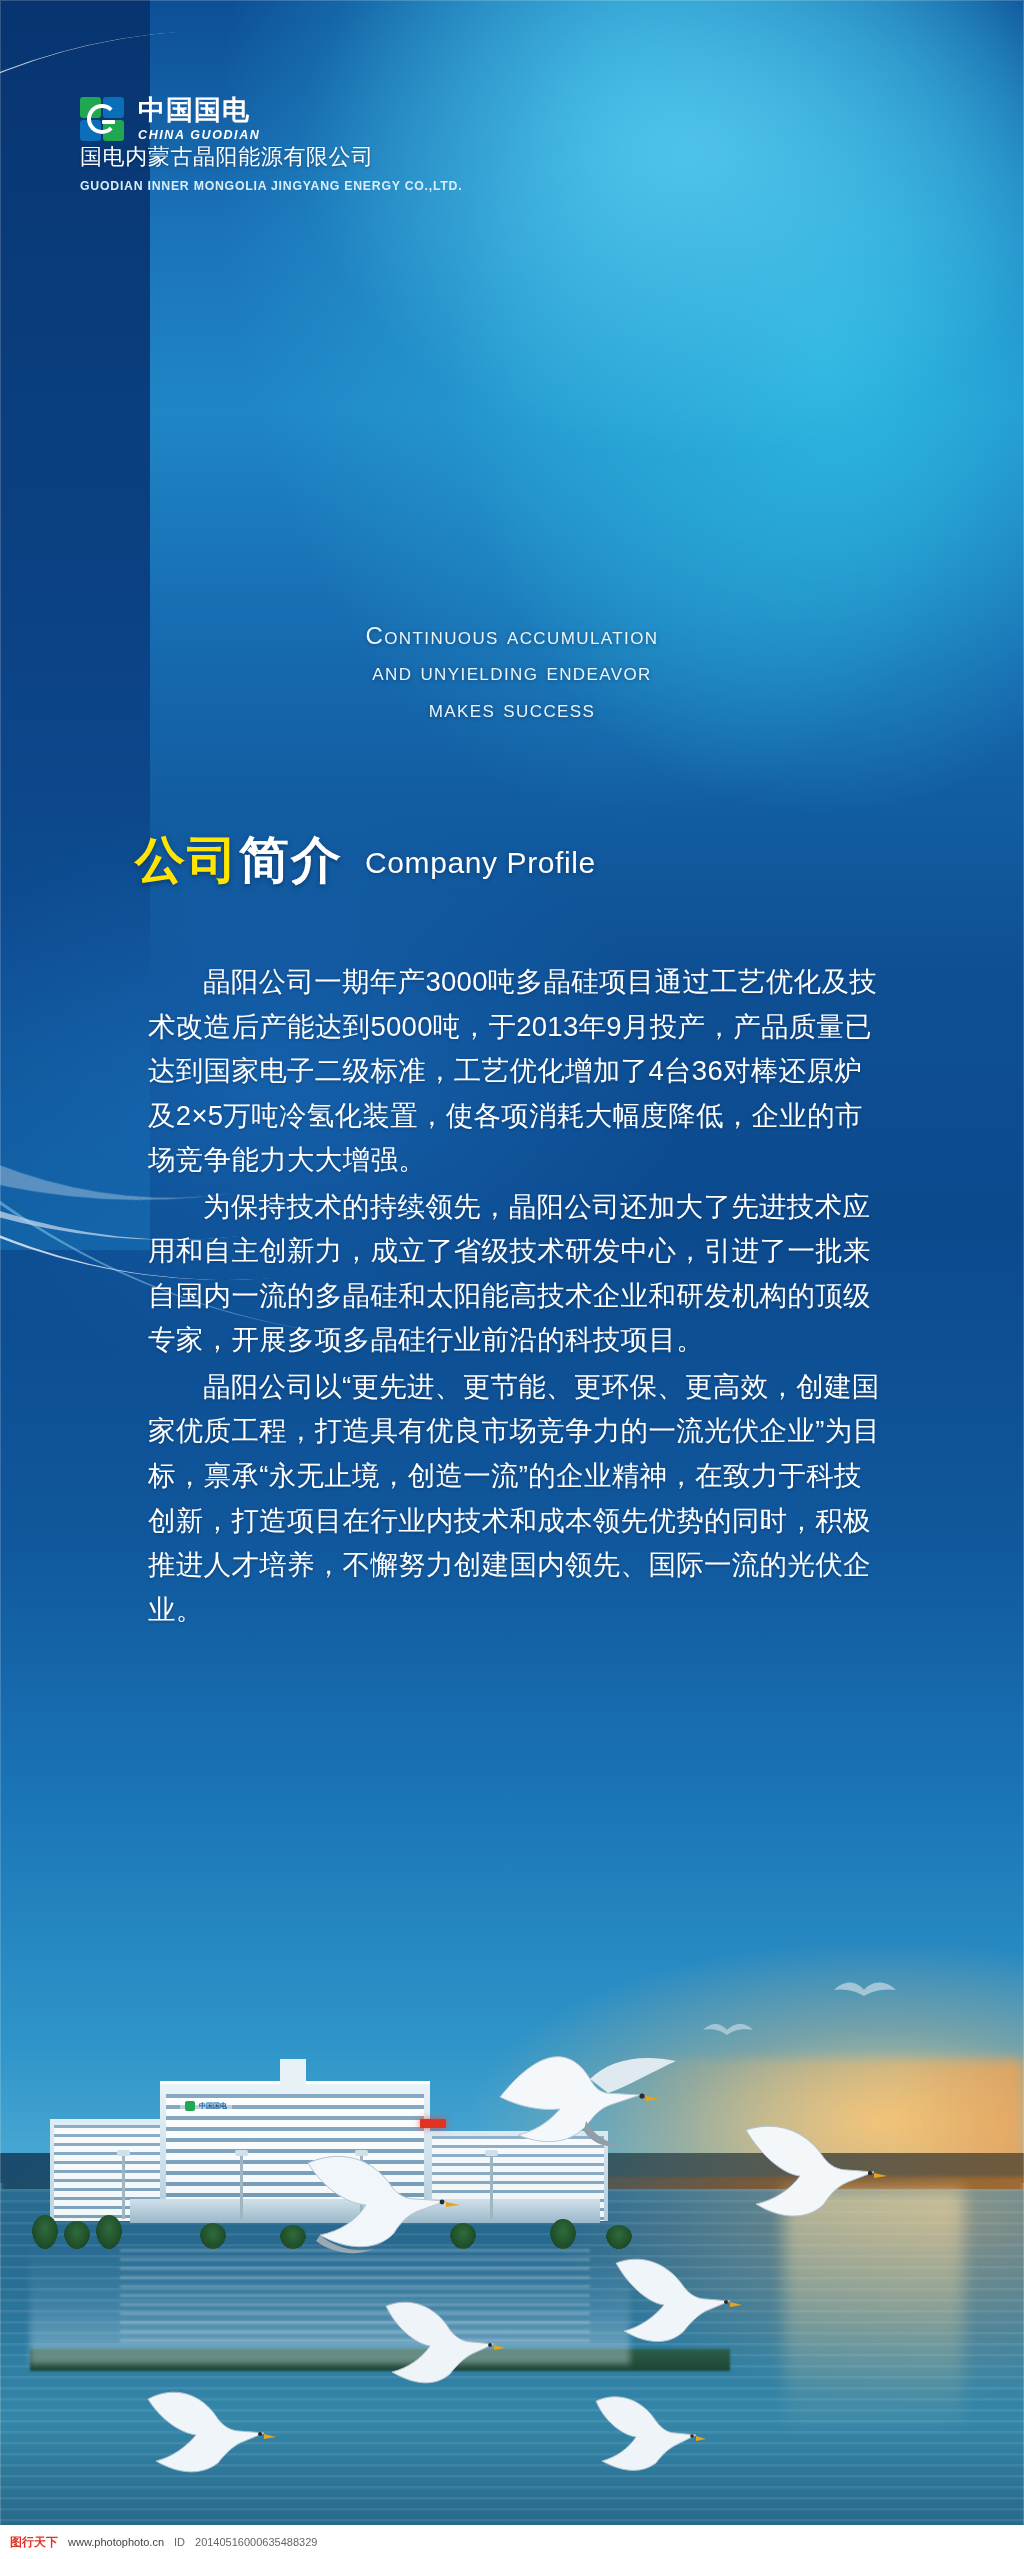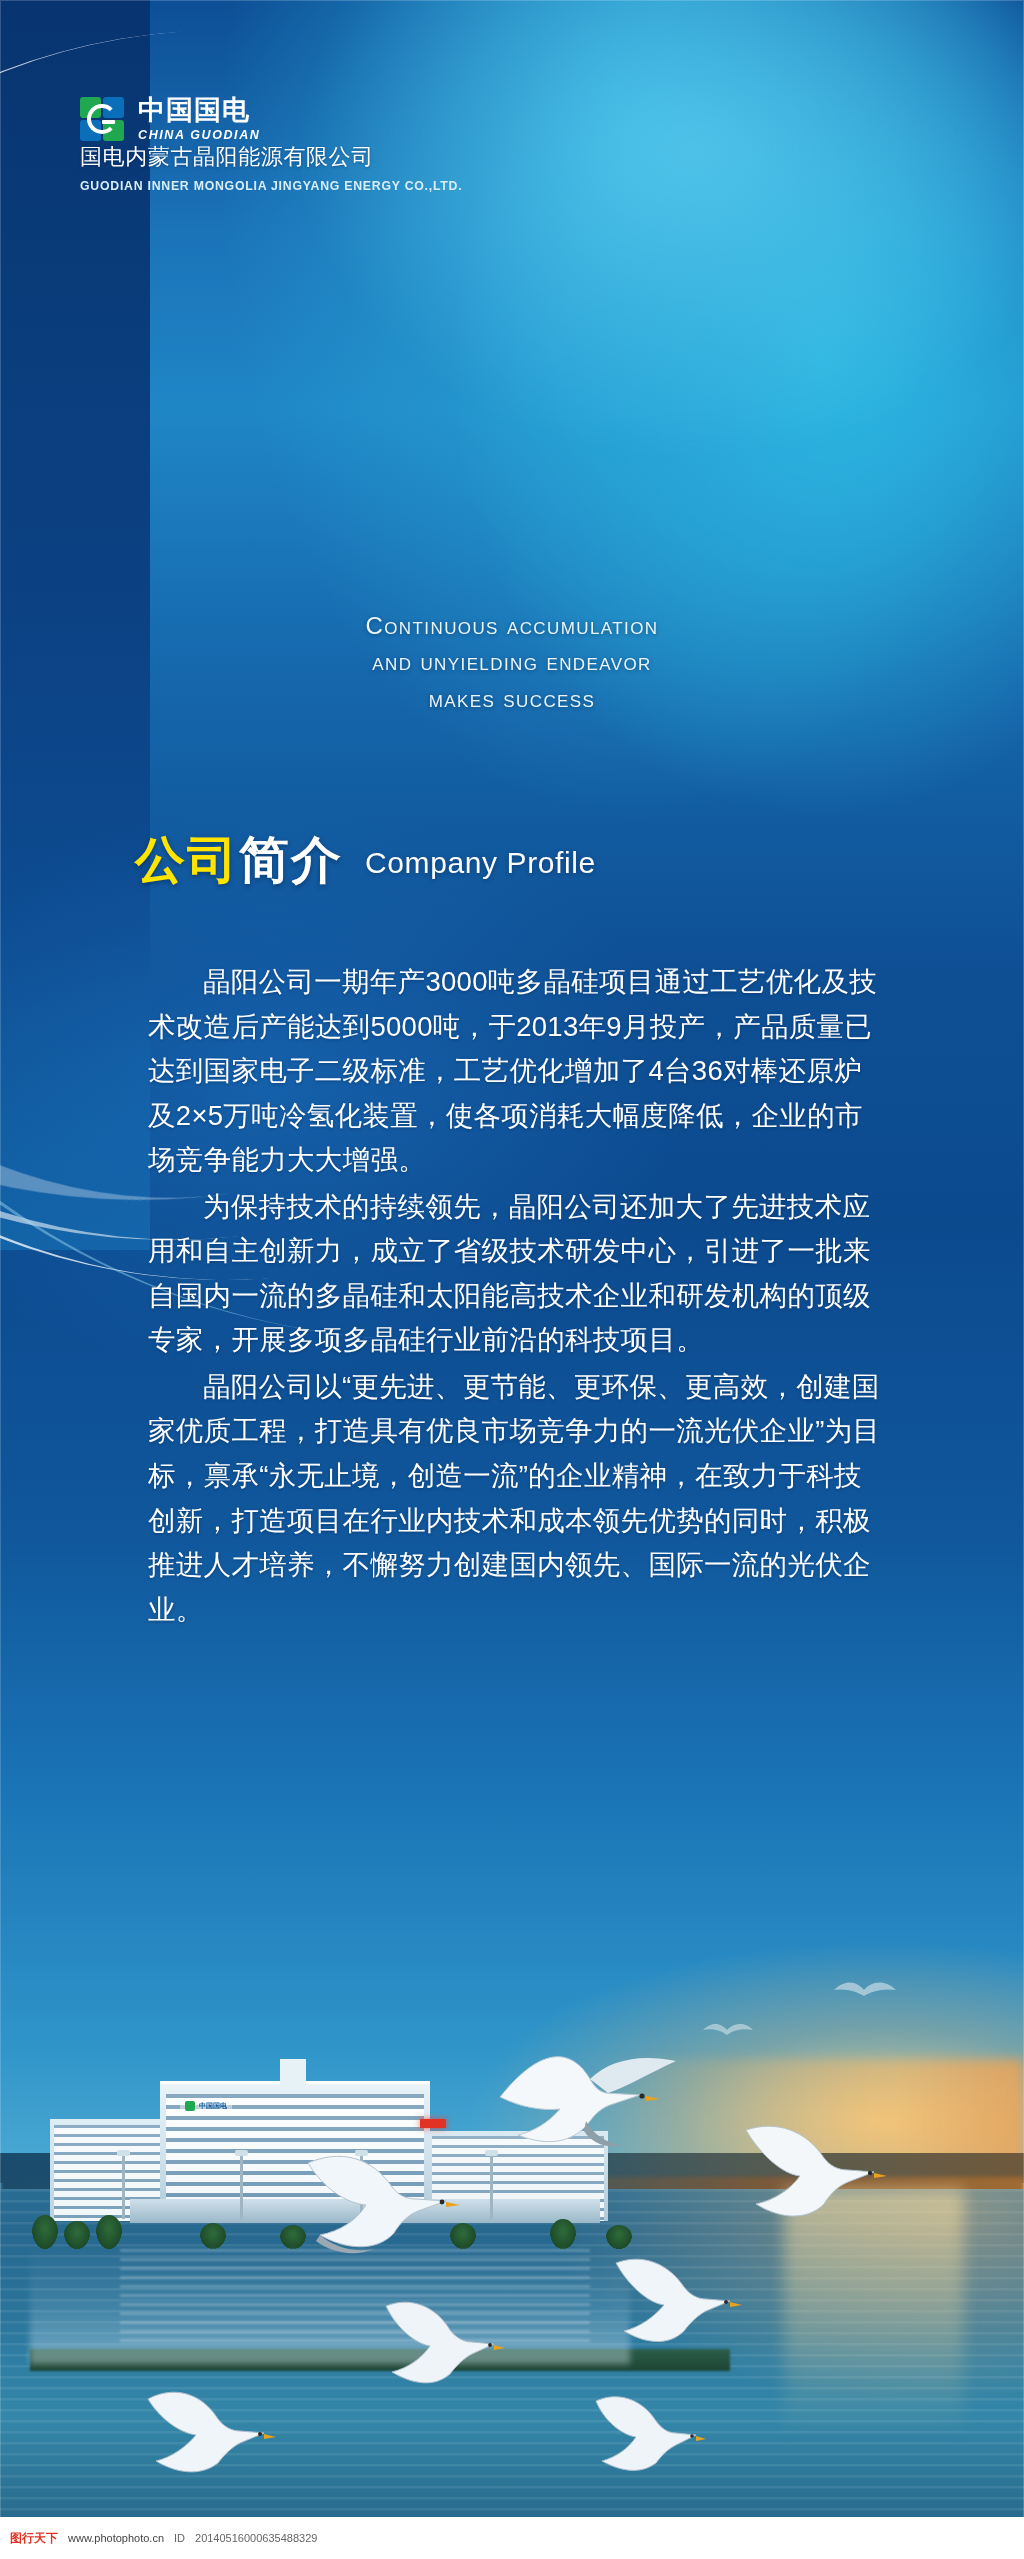--- a/index.html
+++ b/index.html
@@ -123,21 +123,21 @@
 
   
   .slogan { position:absolute; left:0; top:600px; width:1024px; text-align:center; }
   .slogan-cn {
     font-size:41px; color:#ffffff; letter-spacing:2px;
     text-shadow:0 2px 6px rgba(0,25,60,.5);
   }
   .slogan-cn .bold { font-weight:bold; }
   .slogan-cn .light { font-weight:normal; }
   .slogan-en {
-    margin-top:8px; color:#eaf6fb; font-size:24px;
+    margin-top:18px; color:#eaf6fb; font-size:24px;
     letter-spacing:1.4px; line-height:1.52;
     font-variant:small-caps;
     text-shadow:0 1px 4px rgba(0,25,60,.45);
   }
 
   
   .sect-title {
     position:absolute; left:135px; top:835px;
     display:flex; align-items:flex-end; gap:22px;
   }
@@ -301,21 +301,21 @@
       rgba(255,255,255,.22) 0 3px, rgba(255,255,255,0) 3px 9px);
     filter:blur(1.2px);
   }
 
   
   .gull { position:absolute; }
   .gull svg { display:block; overflow:visible; }
 
   
   .footer {
-    position:absolute; left:0; bottom:0; width:1024px; height:42px;
+    position:absolute; left:0; bottom:0; width:1024px; height:34px;
     background:#ffffff;
     display:flex; align-items:center; gap:10px;
     padding-left:10px;
     font-size:11px; color:#555555;
   }
   .footer .brand { color:#e03324; font-weight:bold; font-size:12px; }
   .footer .url { color:#444; }
   .footer .id { color:#666; }
 
   

